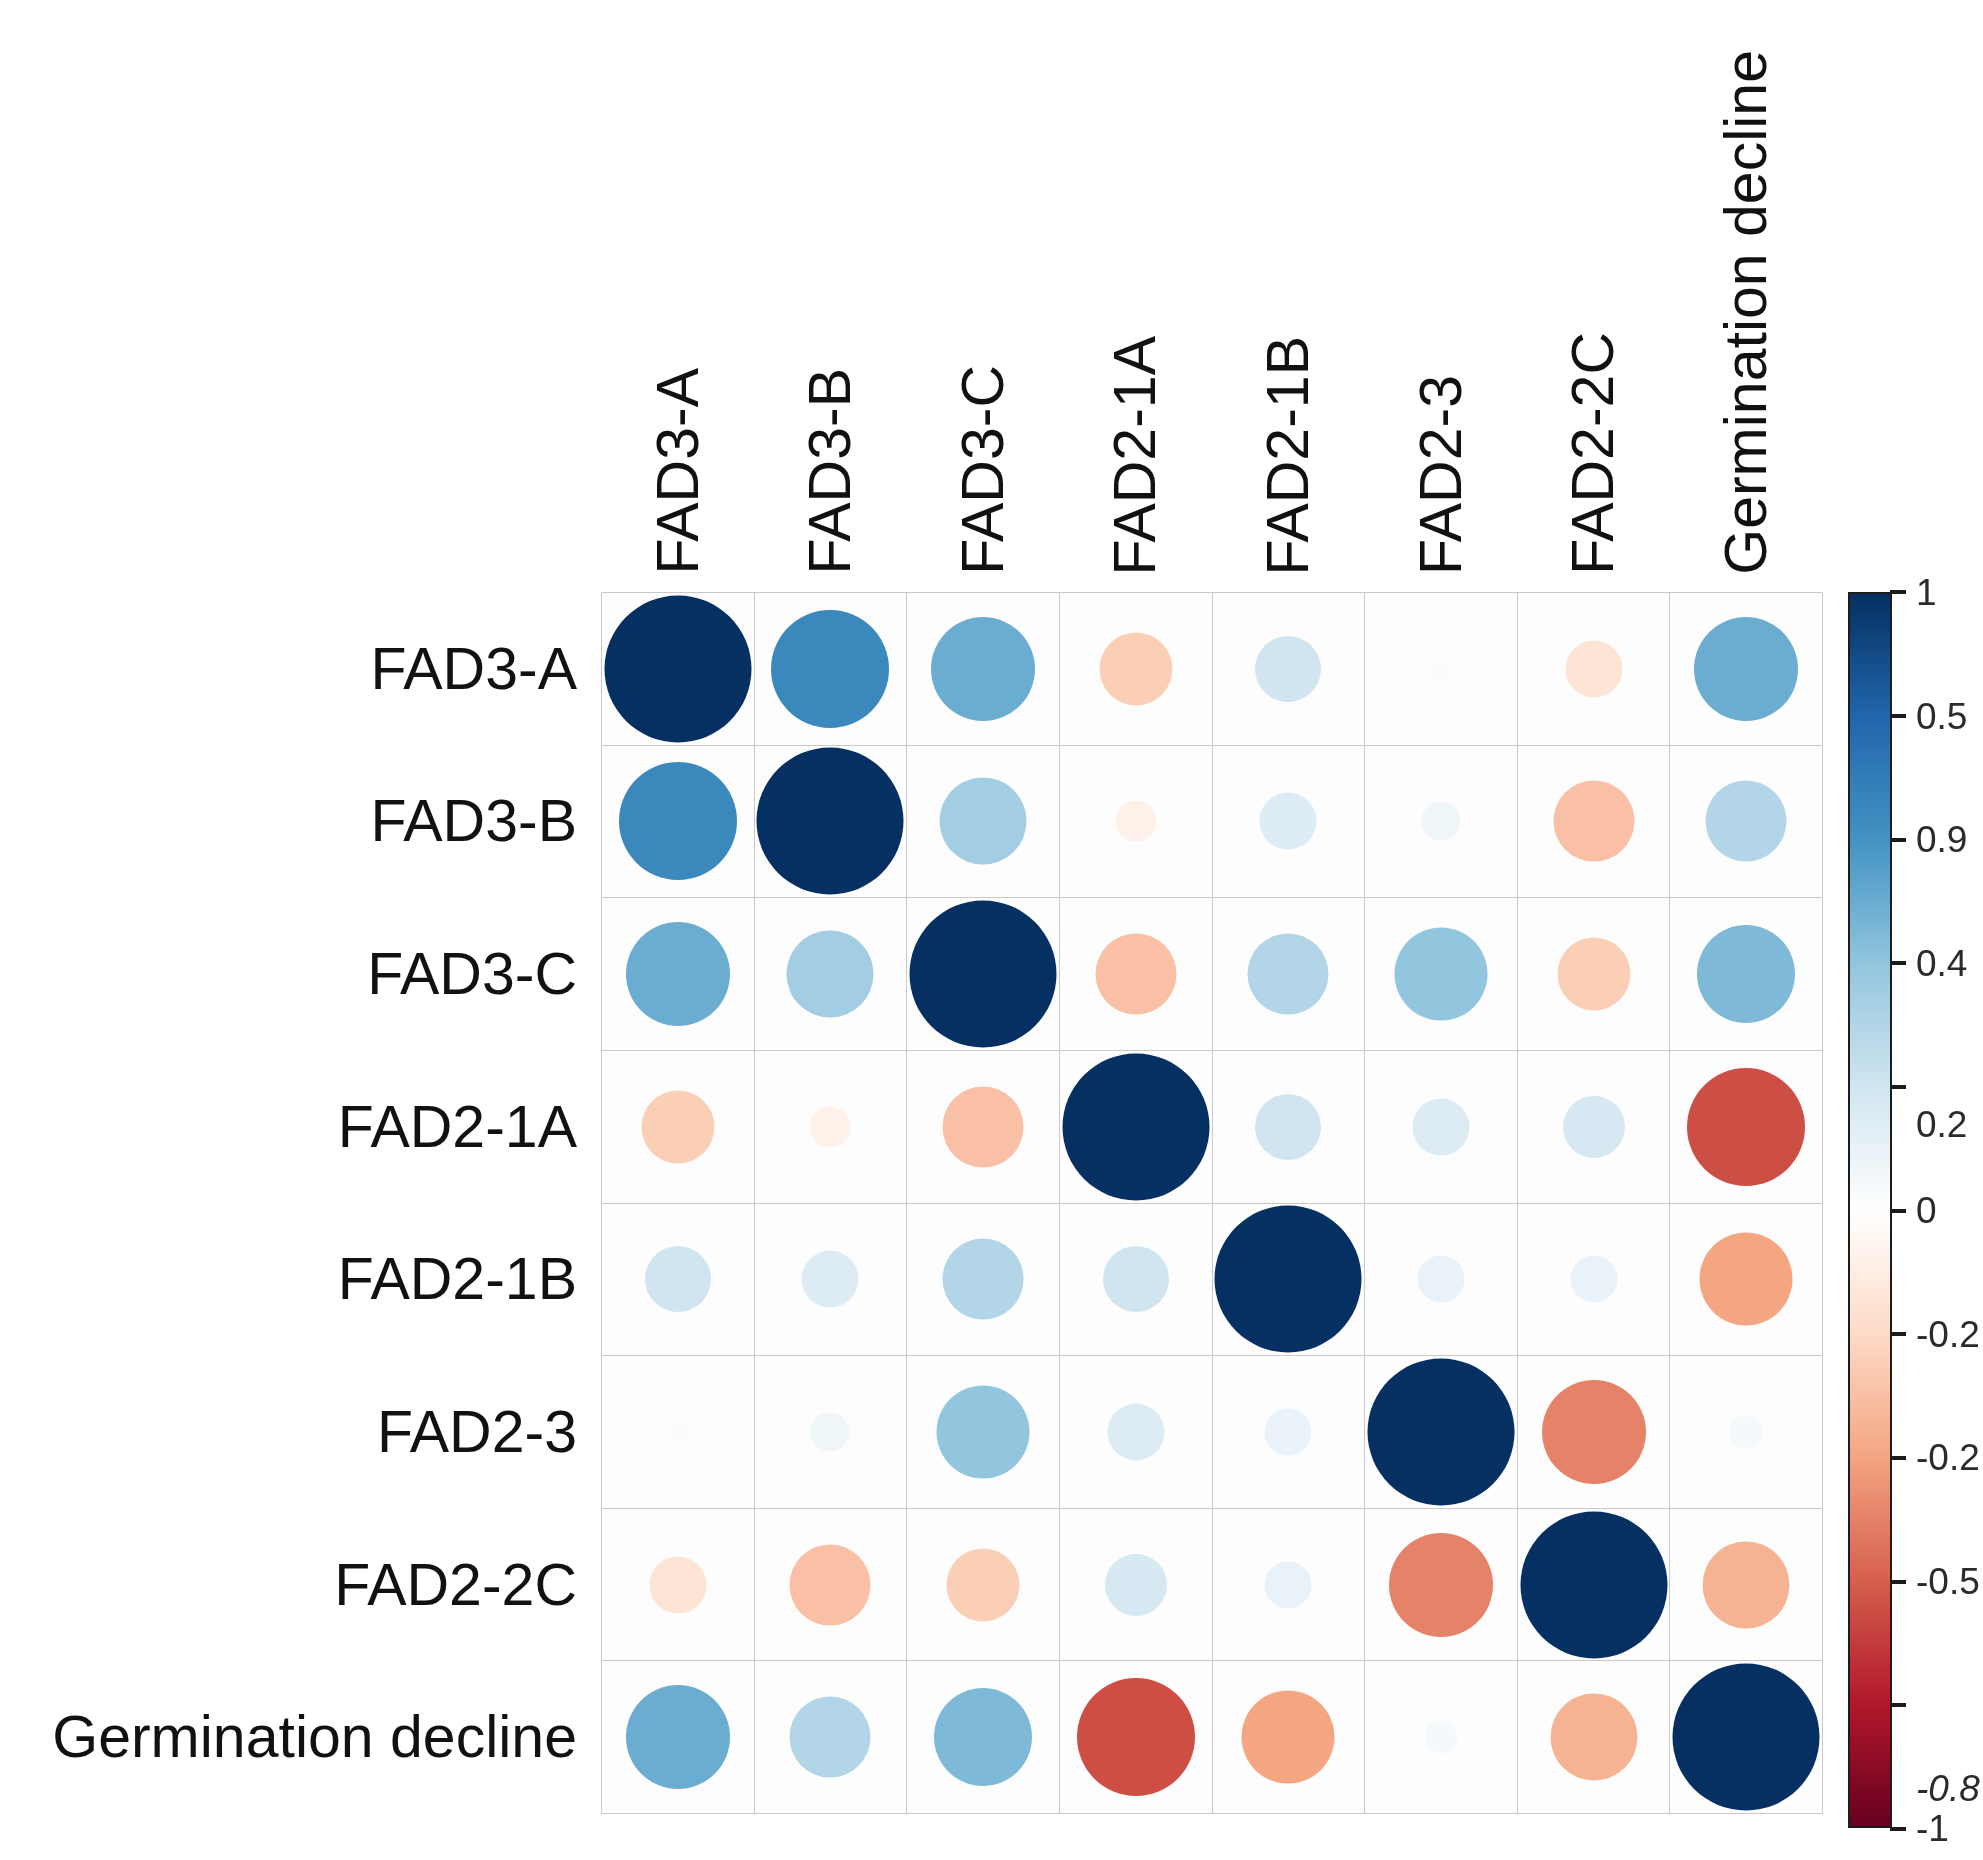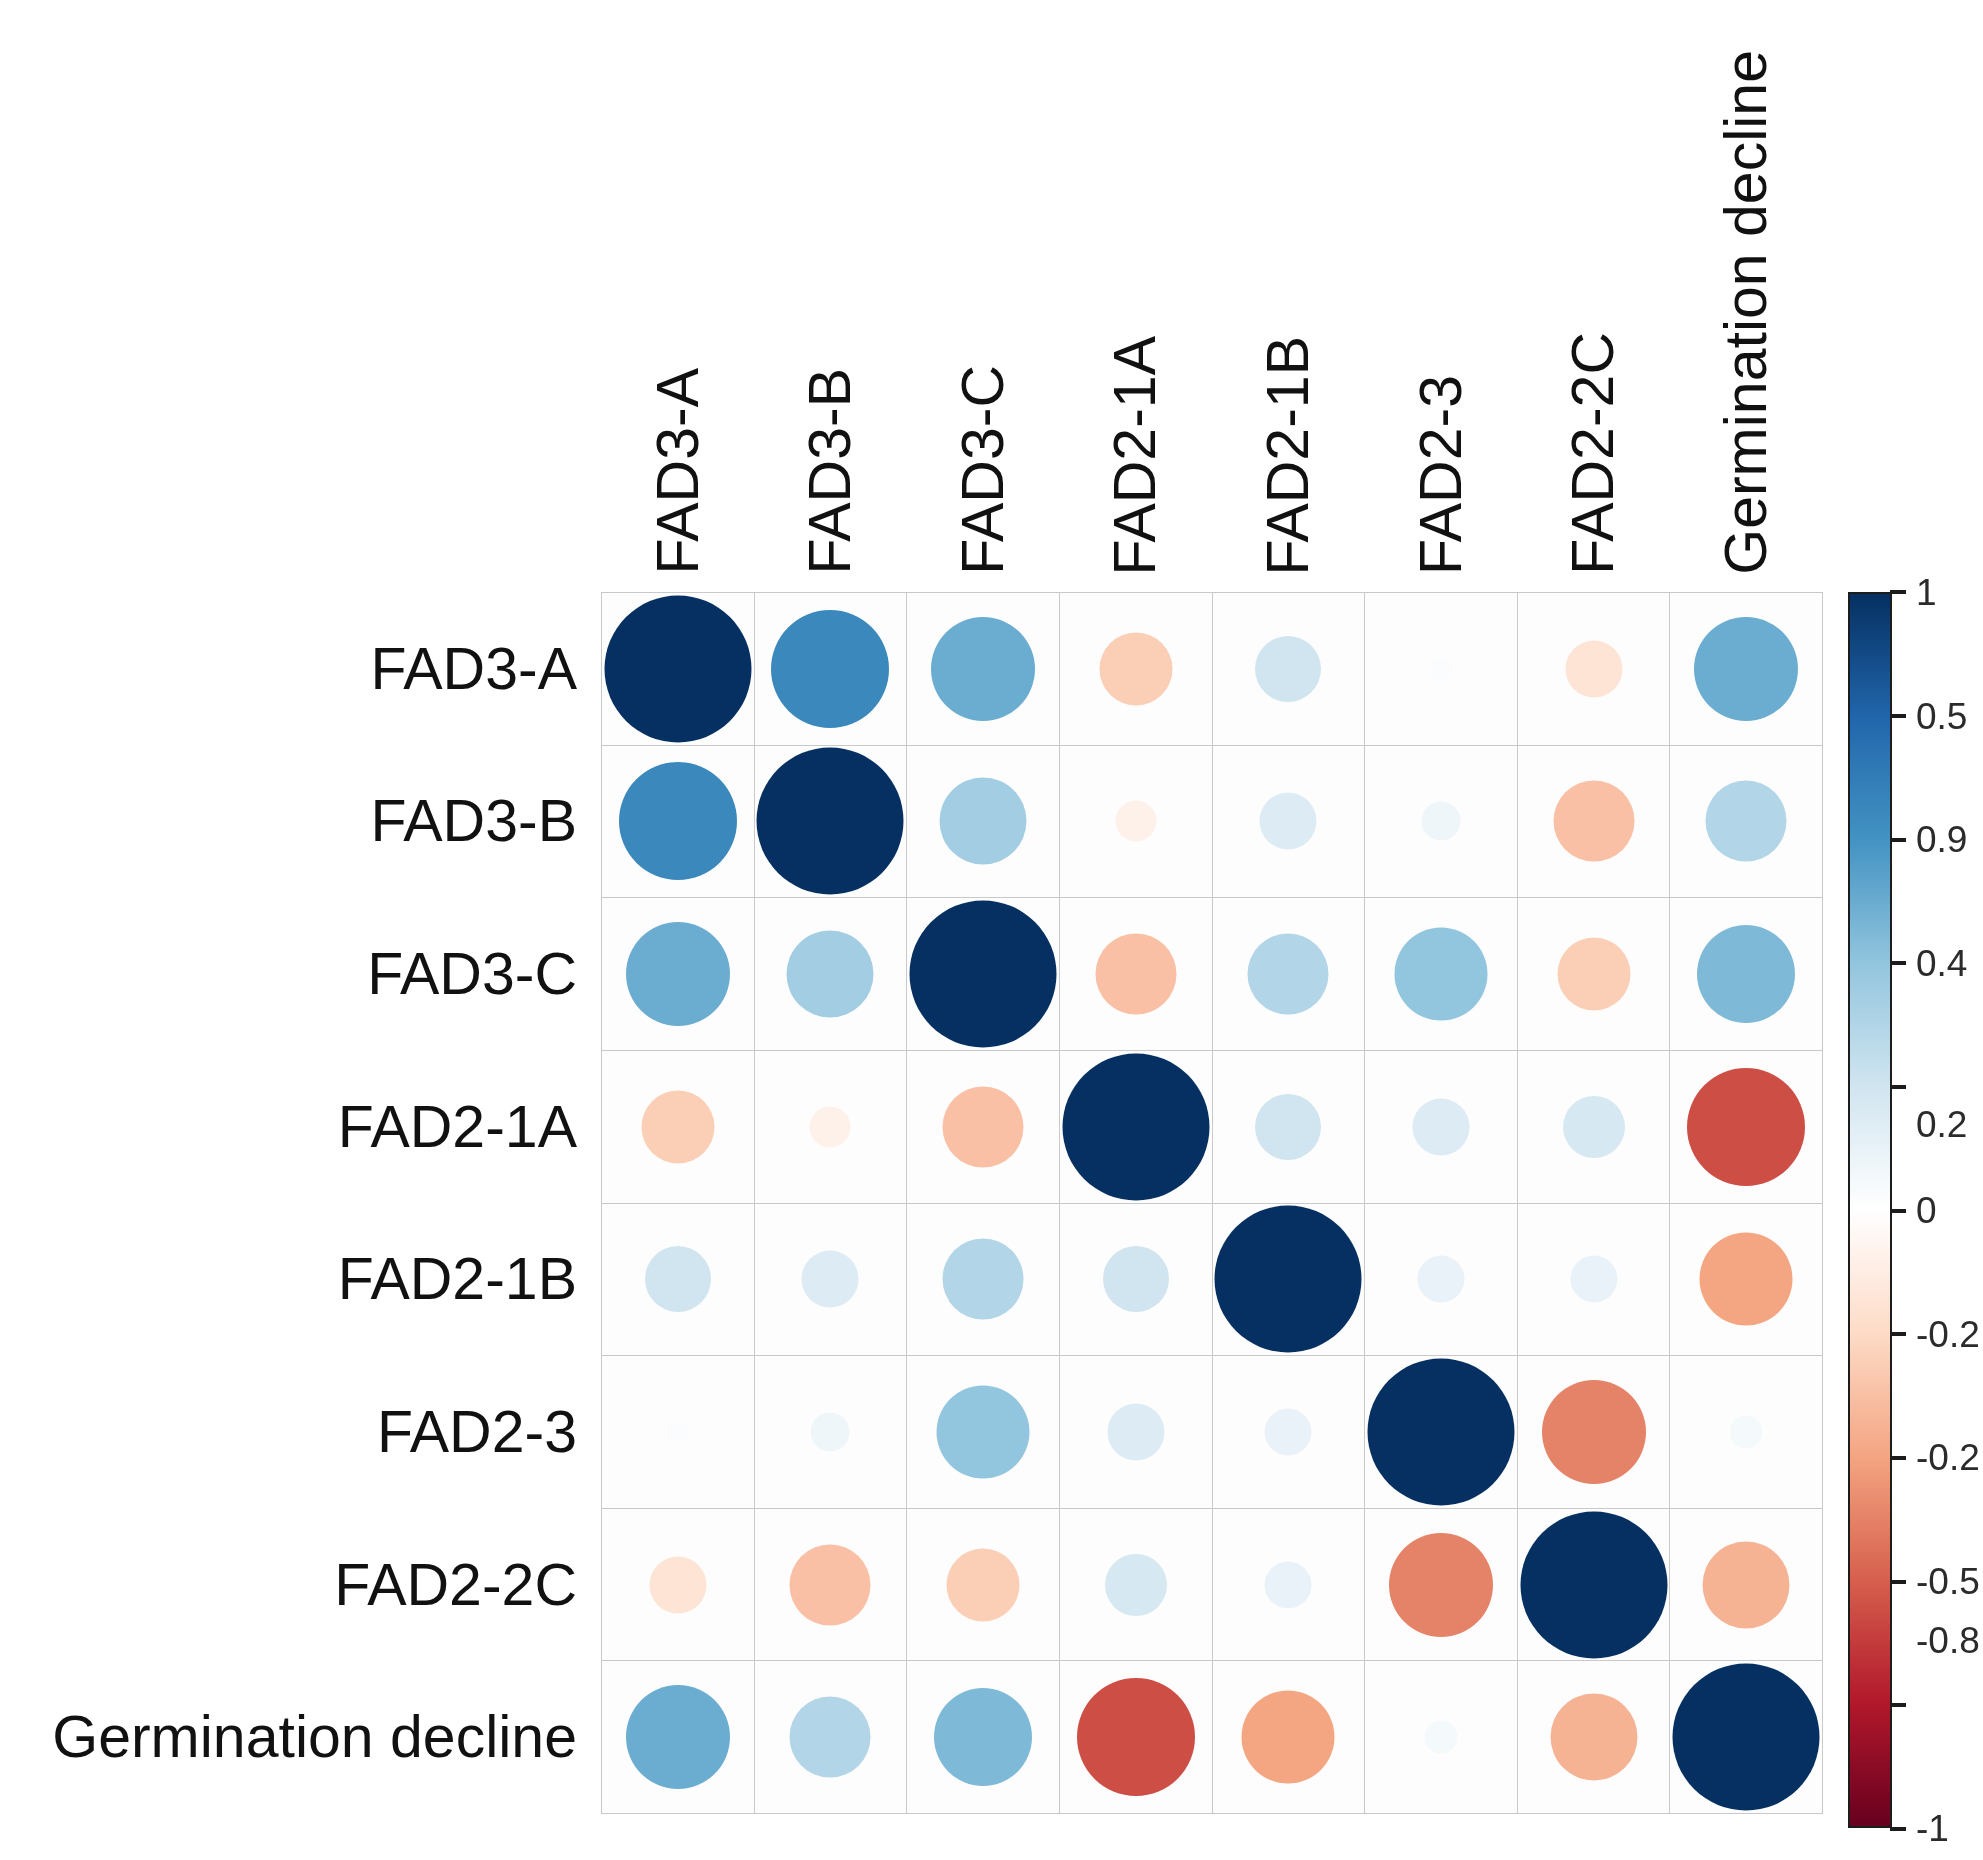--- a/index.html
+++ b/index.html
@@ -284,19 +284,19 @@
       <div class="cb-label" style="top: 1124px;">0.2</div>
       <div class="cb-tick" style="top: 1209px;"></div>
       <div class="cb-label" style="top: 1210px;">0</div>
       <div class="cb-tick" style="top: 1332px;"></div>
       <div class="cb-label" style="top: 1334px;">-0.2</div>
       <div class="cb-tick" style="top: 1456px;"></div>
       <div class="cb-label" style="top: 1457px;">-0.2</div>
       <div class="cb-tick" style="top: 1580px;"></div>
       <div class="cb-label" style="top: 1581px;">-0.5</div>
       <div class="cb-tick" style="top: 1703px;"></div>
-      <div class="cb-label" style="top: 1640px;">-0.8</div>
+      <div class="cb-label" style="top: 1788px; font-style: italic;">-0.8</div>
       <div class="cb-tick" style="top: 1827px;"></div>
       <div class="cb-label" style="top: 1828px;">-1</div>
     </div>
 
 </div>
 
 
 </body></html>

